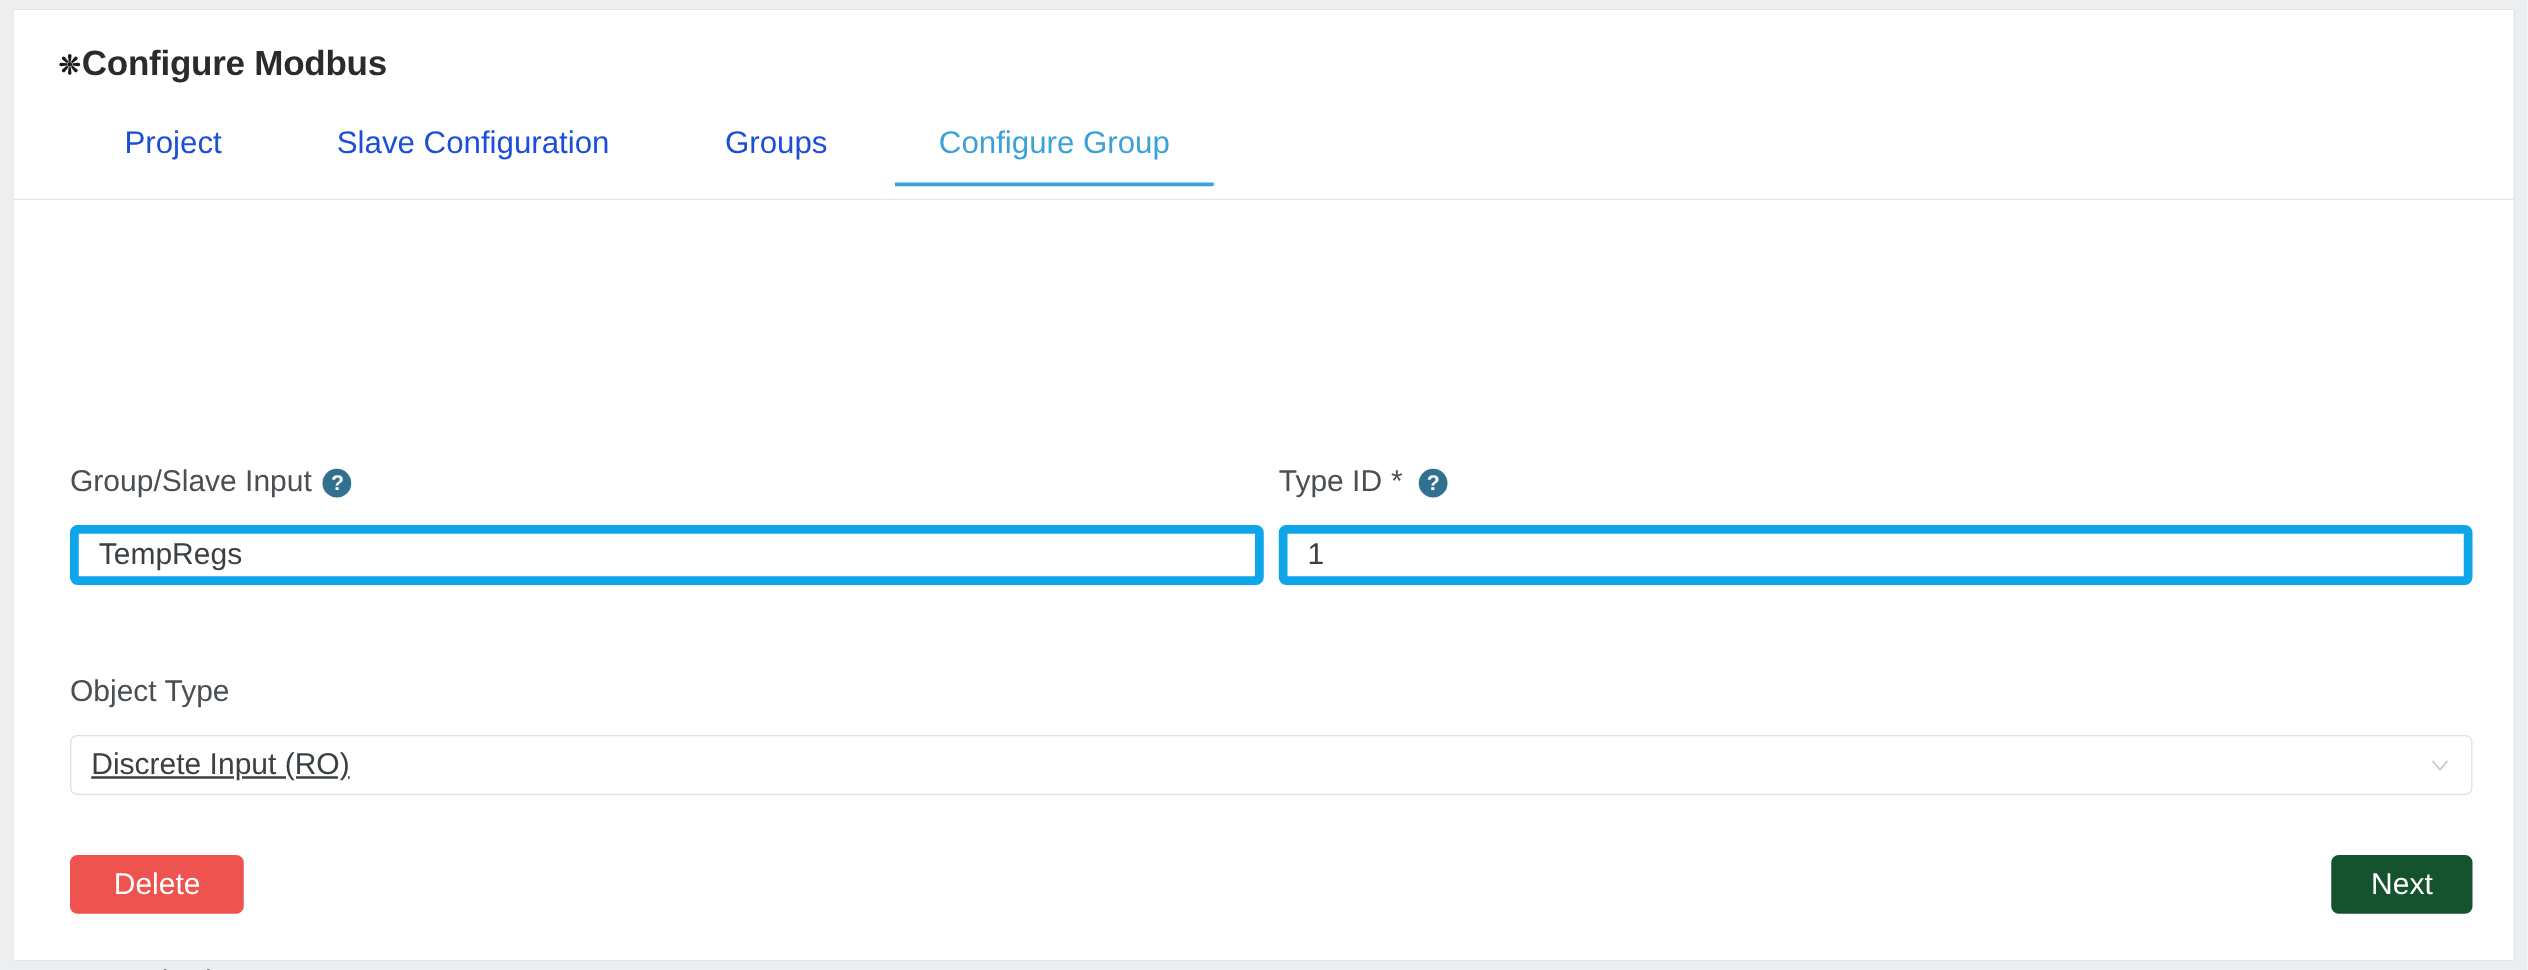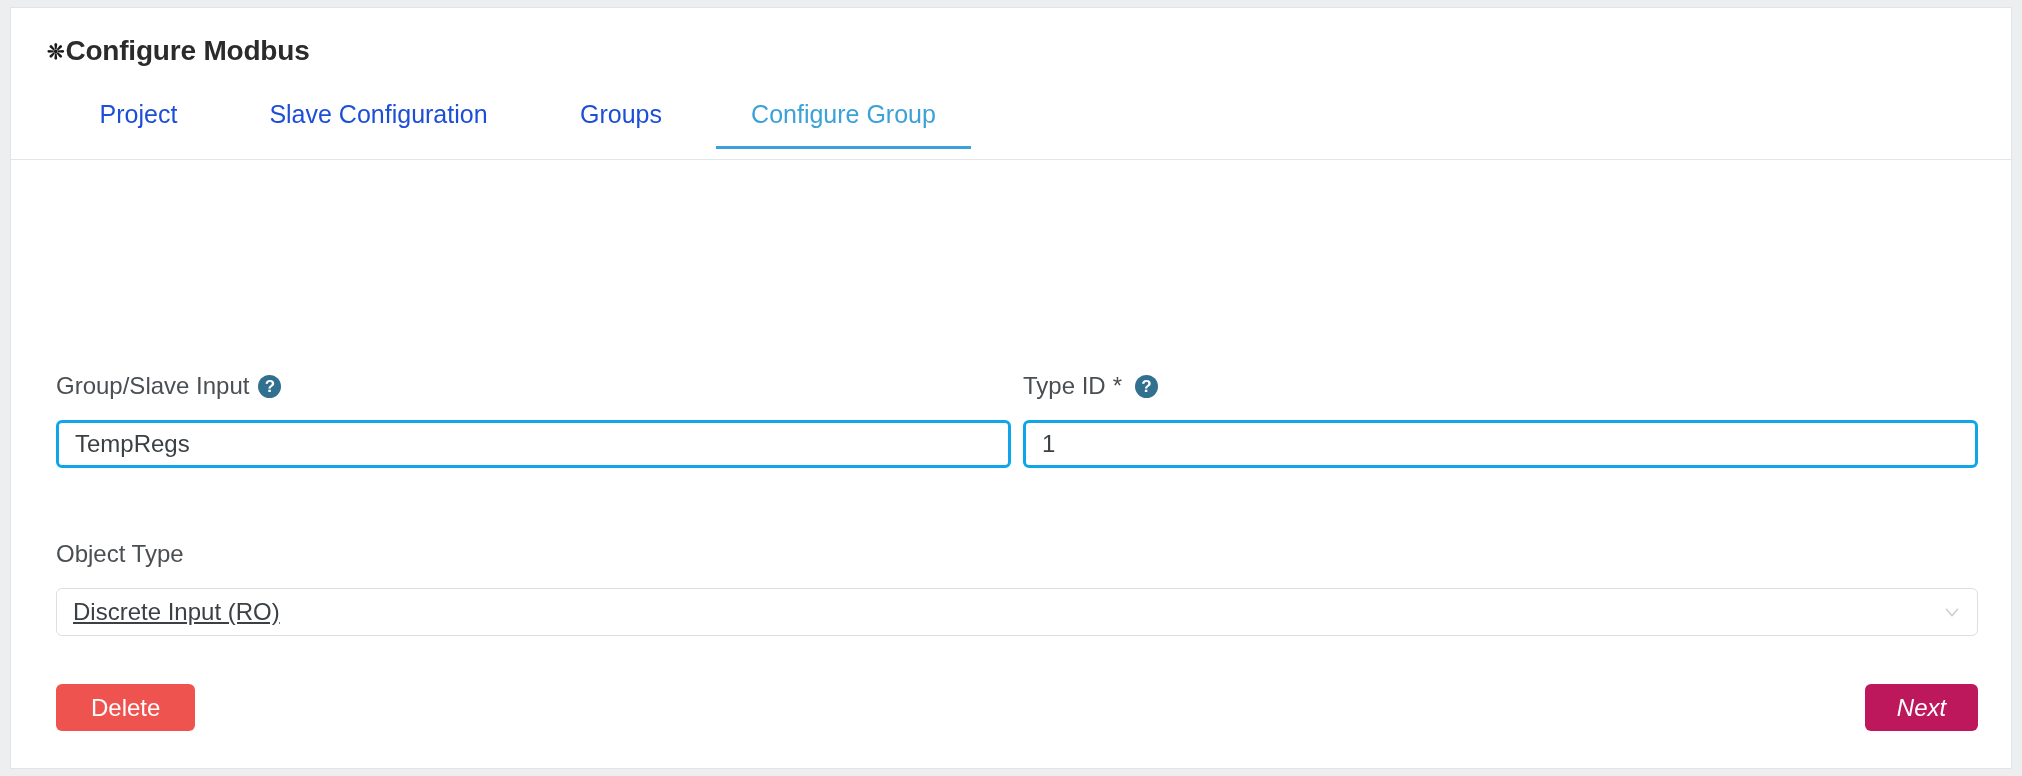--- a/index.html
+++ b/index.html
@@ -114,21 +114,21 @@
     line-height: 1;
     margin-left: 9px;
     font-family: "Liberation Sans", sans-serif;
     cursor: pointer;
   }
 
   .text-input {
     position: absolute;
     box-sizing: border-box;
     height: 48px;
-    border: 3px solid #0ea5e9;
+    border: 7px solid #0ea5e9;
     border-radius: 6px;
     background: #ffffff;
     font-size: 24px;
     color: #3b4044;
     padding: 0 16px;
     font-family: "Liberation Sans", sans-serif;
     outline: none;
   }
   .text-input::placeholder { color: #b6bbc0; }
 
@@ -180,21 +180,21 @@
     display: inline-flex;
     align-items: center;
     justify-content: center;
     gap: 11px;
     cursor: pointer;
     padding: 0 35px;
     height: 47px;
     white-space: nowrap;
   }
   .btn-danger { background: #ef5350; }
-  .btn-primary { background: #be185d; font-style: italic; }
+  .btn-primary { background: #14532d; }
 
   .btn-delete {
     position: absolute;
     left: 45px;
     top: 524px;
     min-width: 122px;
   }
   .btn-next {
     position: absolute;
     left: 1854px;

